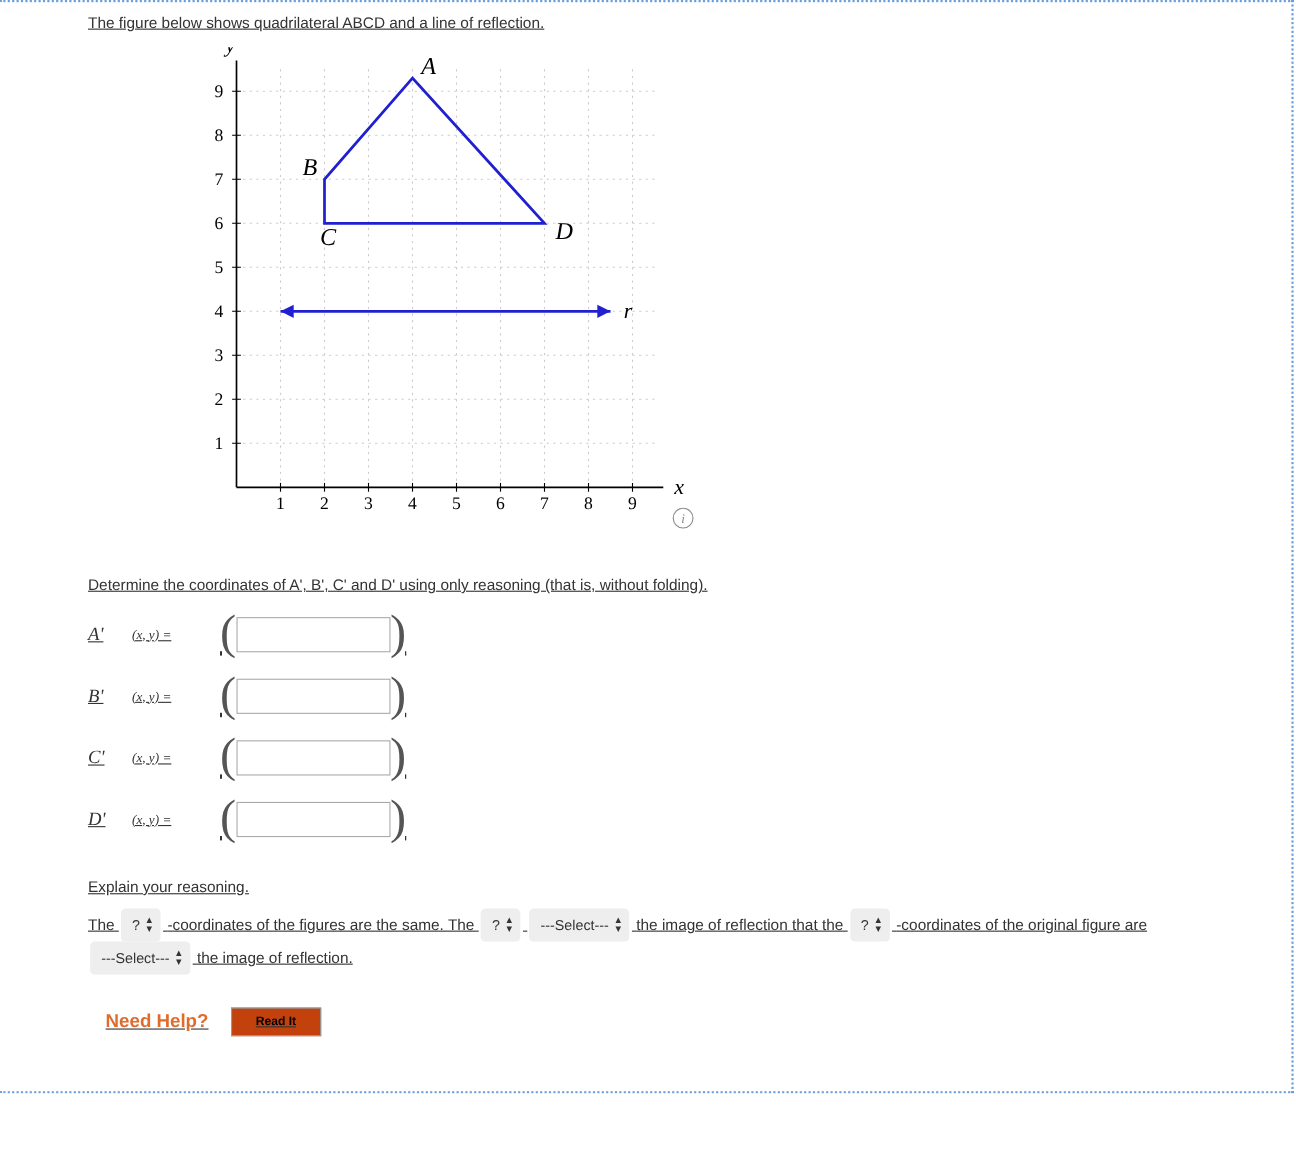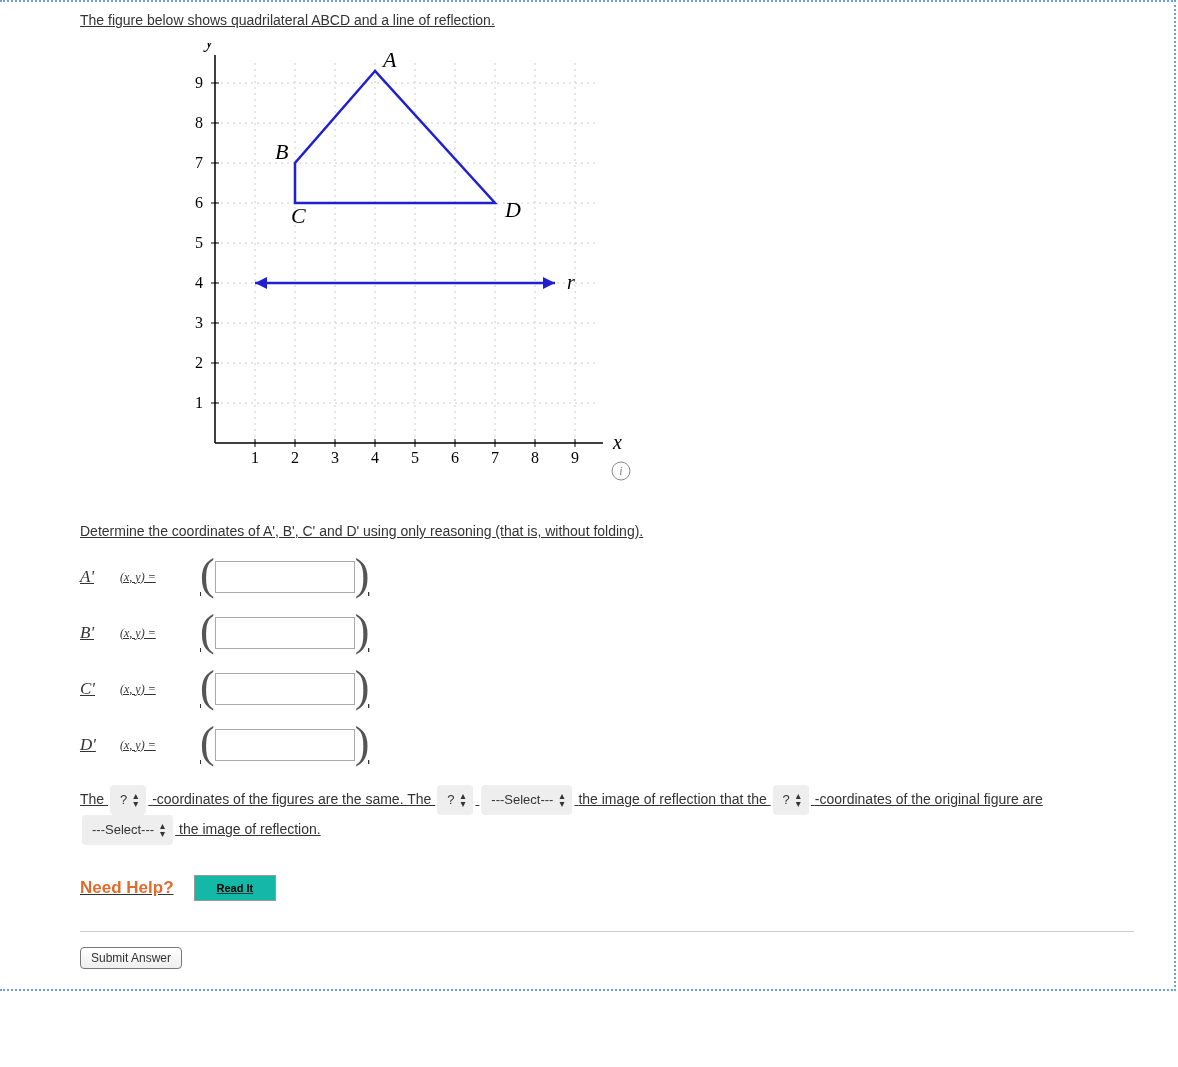--- a/index.html
+++ b/index.html
@@ -83,24 +83,25 @@
     display: flex;
     align-items: center;
     margin-top: 30px;
     margin-bottom: 30px;
     gap: 20px;
   }
   .need-help-label {
     color: #e06c2c;
     font-weight: bold;
     font-size: 17px;
+    margin-left: 16px;
   }
   .read-it-btn {
     border: 1px solid #999;
-    background: #14b8a6;
+    background: #c2410c;
     padding: 6px 22px;
     font-size: 11px;
     font-weight: bold;
     font-family: Verdana, sans-serif;
     cursor: pointer;
   }
   .submit-row {
     border-top: 1px solid #ccc;
     padding-top: 15px;
     margin-top: 10px;
@@ -229,20 +230,21 @@
         </div>
         <div class="coord-row">
           <span class="coord-label italic">D'</span>
           <span class="xy italic">(x, y)  =</span>
           <span class="paren">(</span>
           <input class="coord-input" style="">
           <span class="paren">)</span>
         </div>
       </div>
 
+    <div style="margin-top:25px;">Explain your reasoning.</div>
 
     <div class="fill-text" style="margin-top:12px;">
       <span>The </span>
       <span class="dropdown-pill">
           <span>?</span>
           <span class="arrows">
             <span>▴</span>
             <span>▾</span>
           </span>
         </span>
@@ -278,17 +280,14 @@
           </span>
         </span>
       <span> the image of reflection.</span>
     </div>
 
     <div class="need-help-row">
       <span class="need-help-label">Need Help?</span>
       <button class="read-it-btn">Read It</button>
     </div>
 
-    <div class="submit-row">
-      <button class="submit-btn">Submit Answer</button>
-    </div>
   </div>
 </div>
 
 </body></html>

